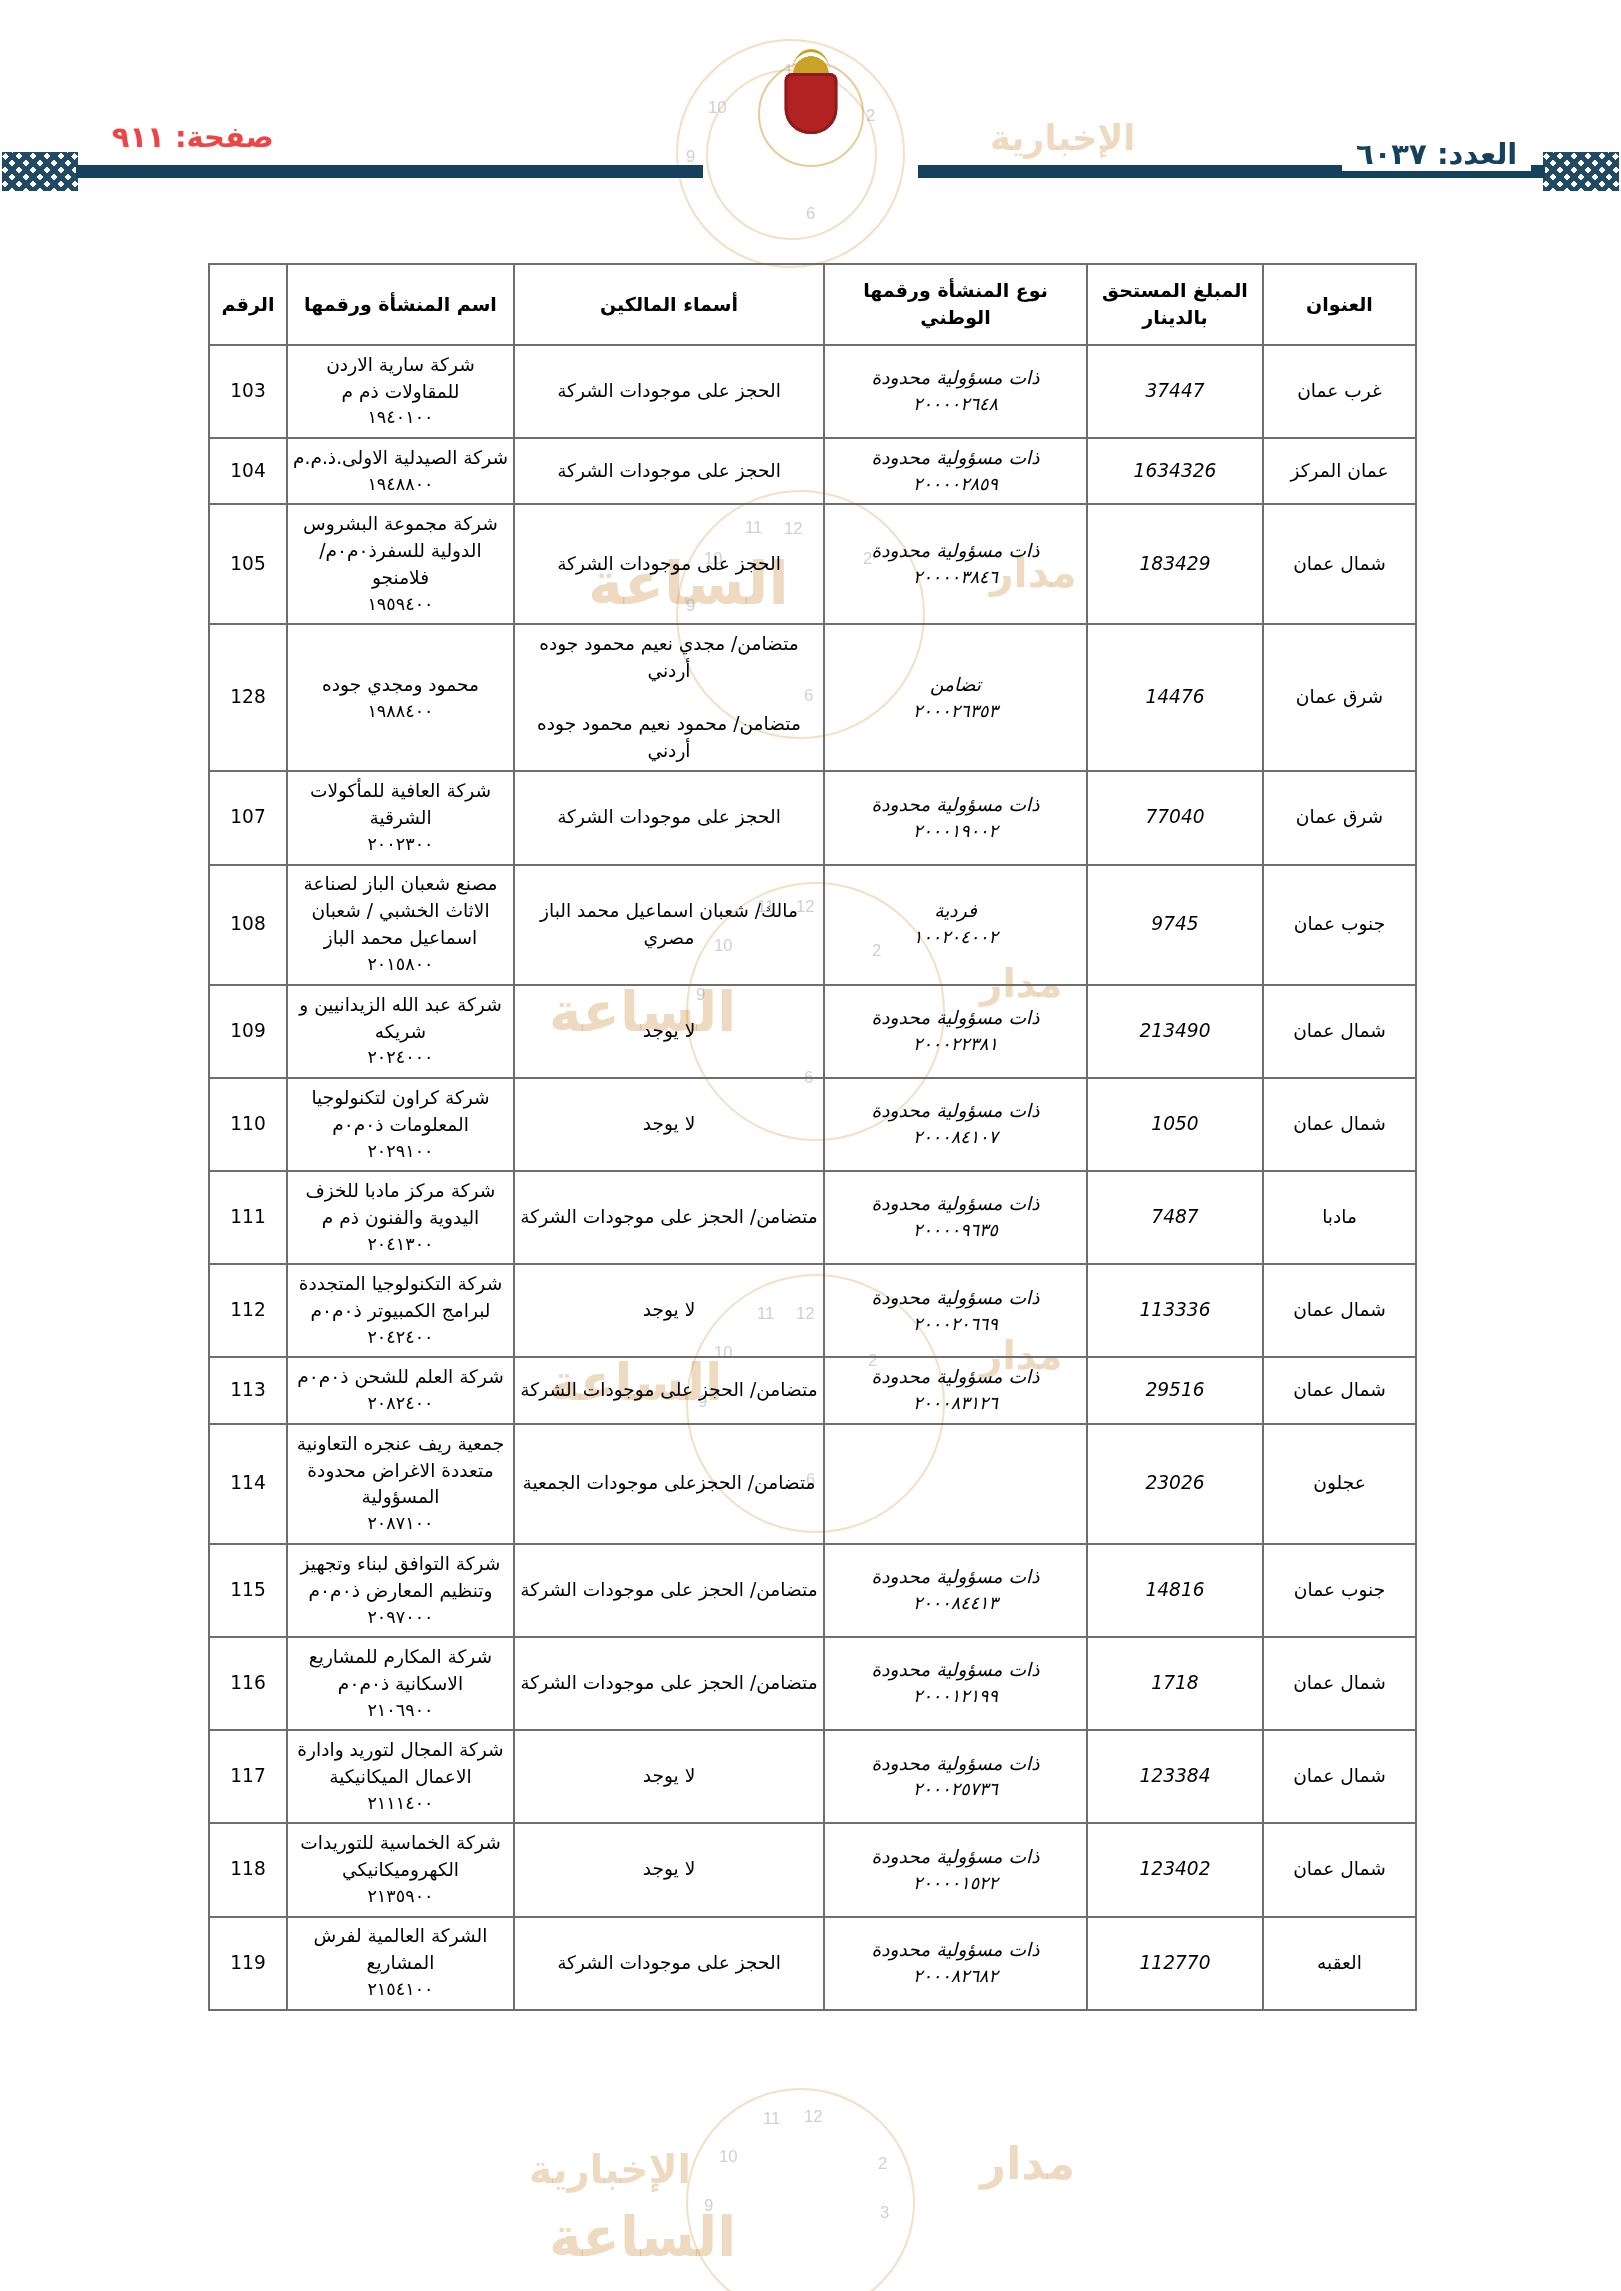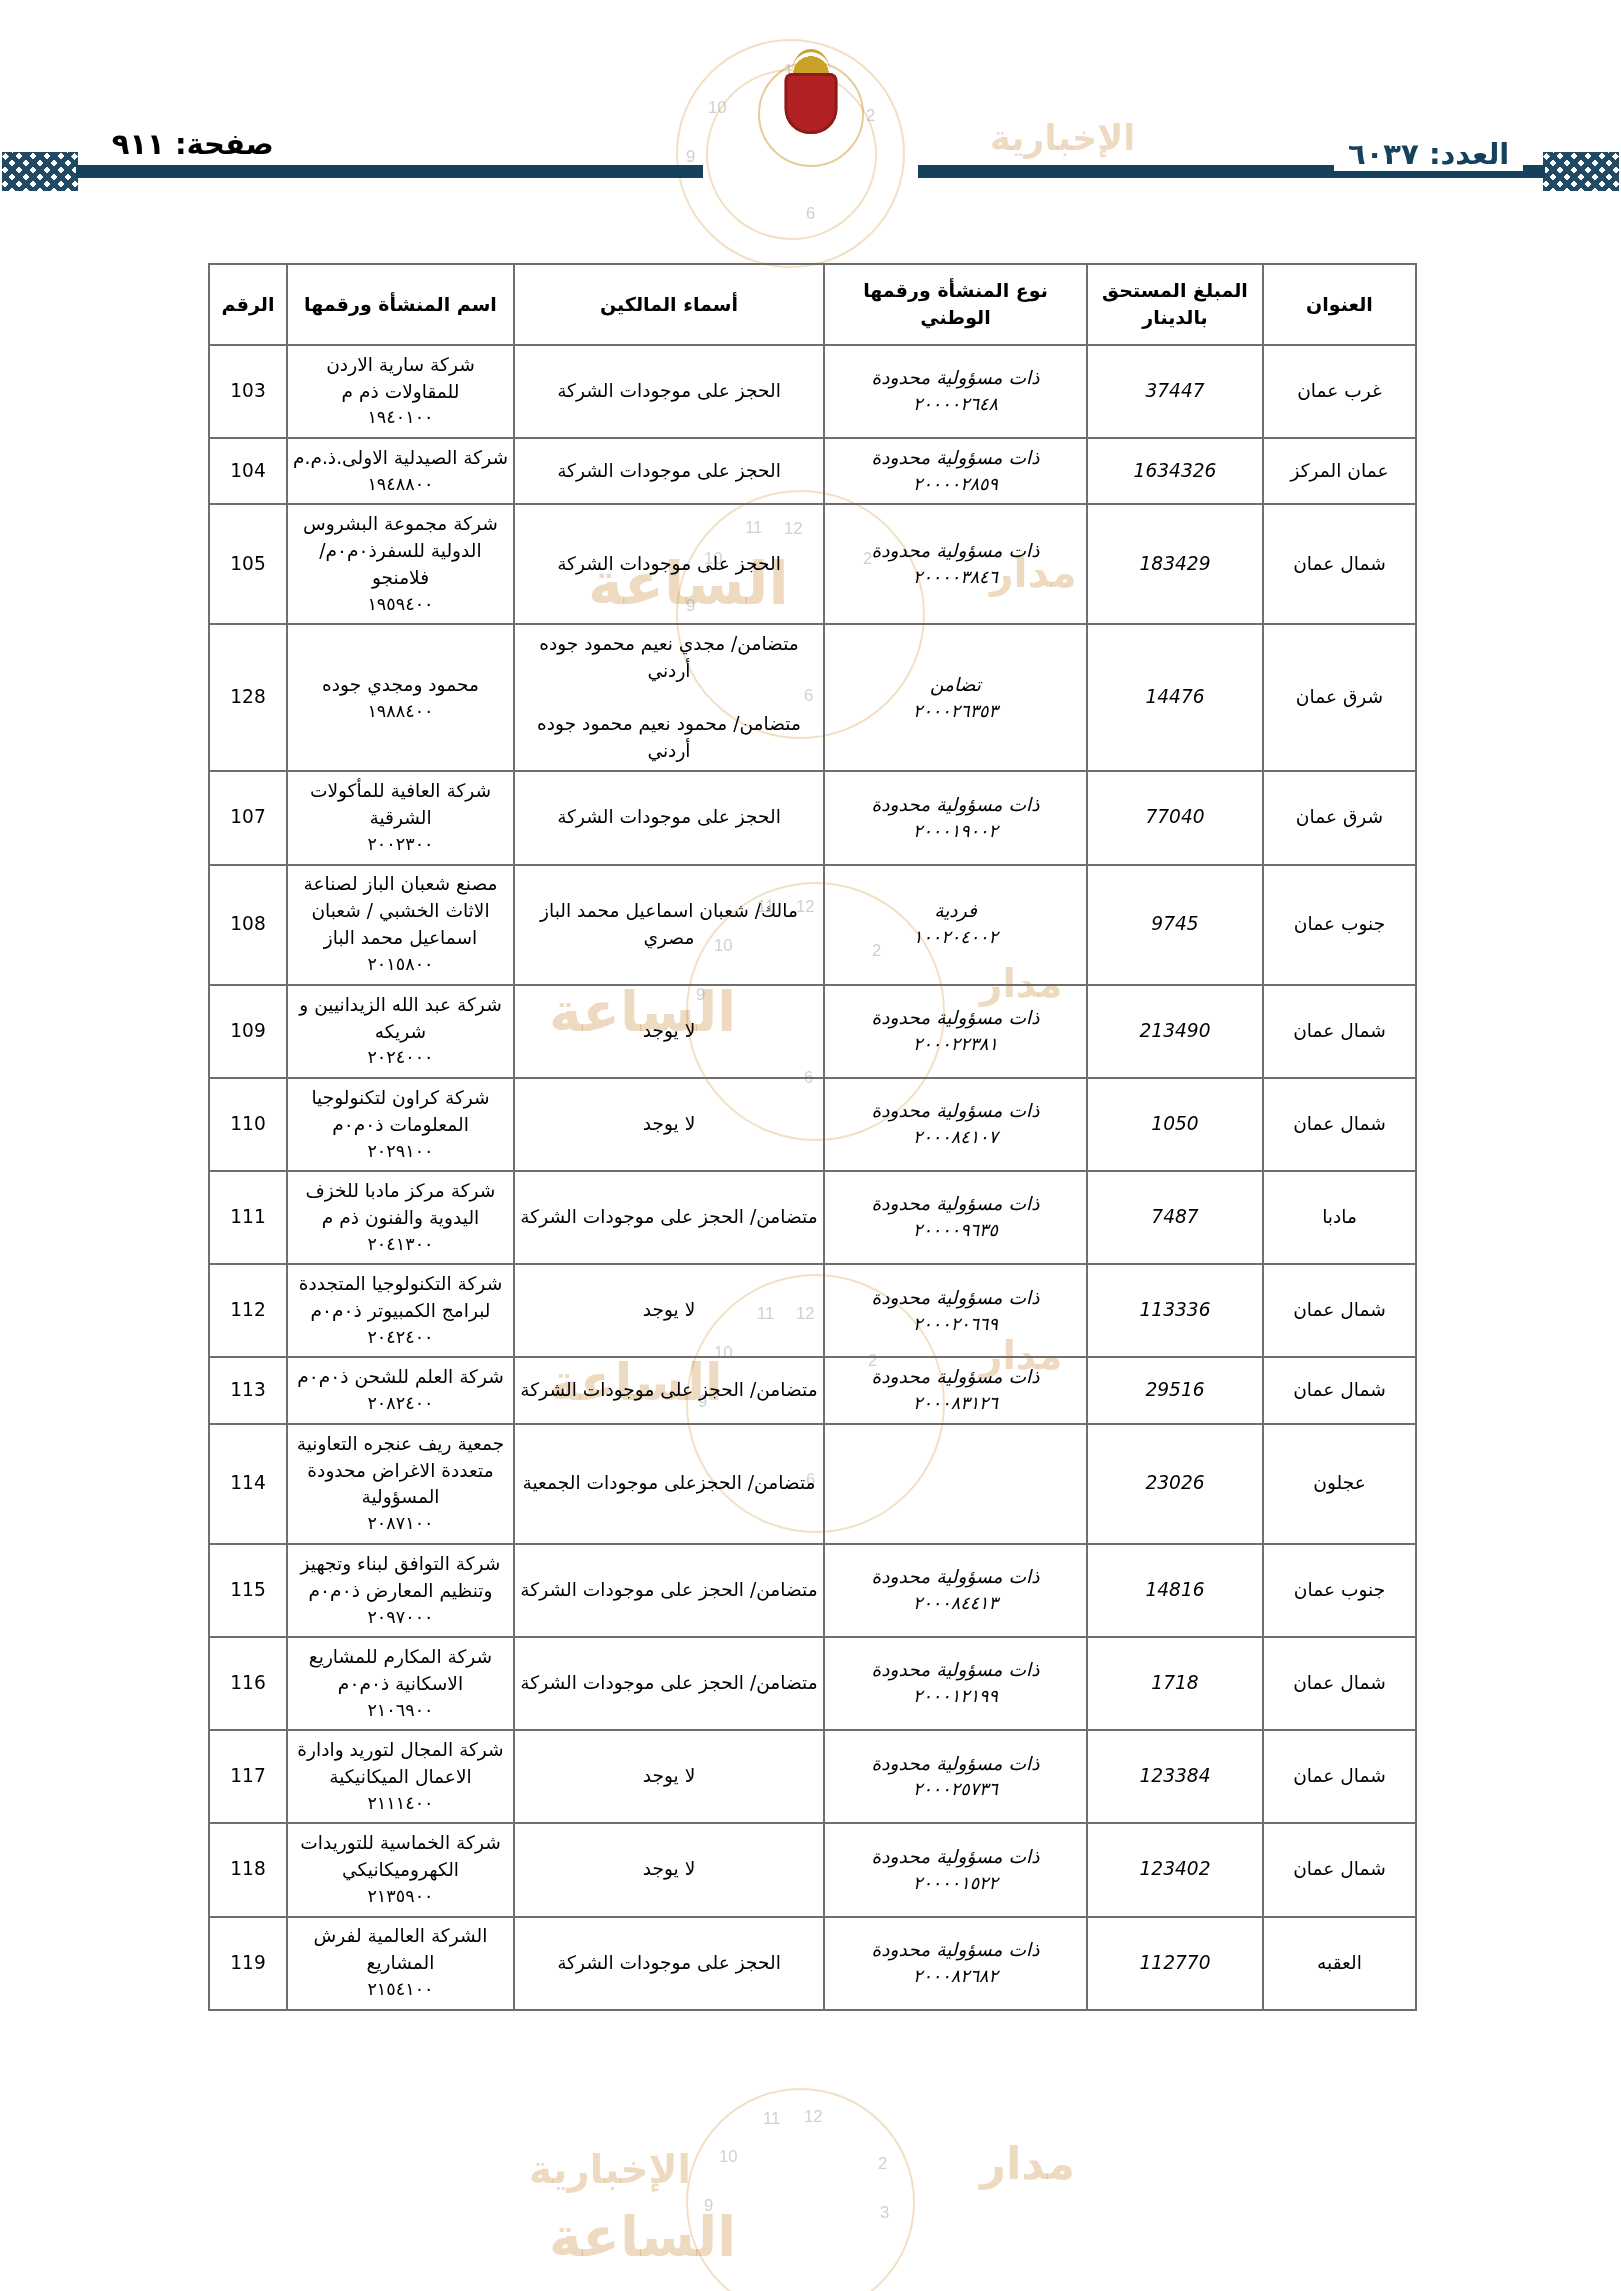--- a/index.html
+++ b/index.html
@@ -74,33 +74,33 @@
     background:
       repeating-linear-gradient(45deg, #16415d 0 4.9px, transparent 4.9px 9.8px),
       repeating-linear-gradient(-45deg, #16415d 0 4.9px, transparent 4.9px 9.8px);
     opacity: 0.95;
   }
   .diamond-left { left: 2px; }
   .diamond-right { right: 2px; }
 
   .page-number {
     position: absolute;
-    top: 127px;
+    top: 120px;
     left: 98px;
     font-size: 29px;
     font-weight: bold;
-    color: #000000;
+    color: #ef4444;
     background: #fff;
     padding: 0 13.7px;
     letter-spacing: 1px;
   }
   .issue-number {
     position: absolute;
     top: 137px;
-    right: 98px;
+    right: 90px;
     font-size: 29px;
     font-weight: bold;
     color: #16415d;
     background: #fff;
     padding: 0 13.7px;
     letter-spacing: 1px;
   }
   .gazette-title {
     position: absolute;
     top: 192px;

